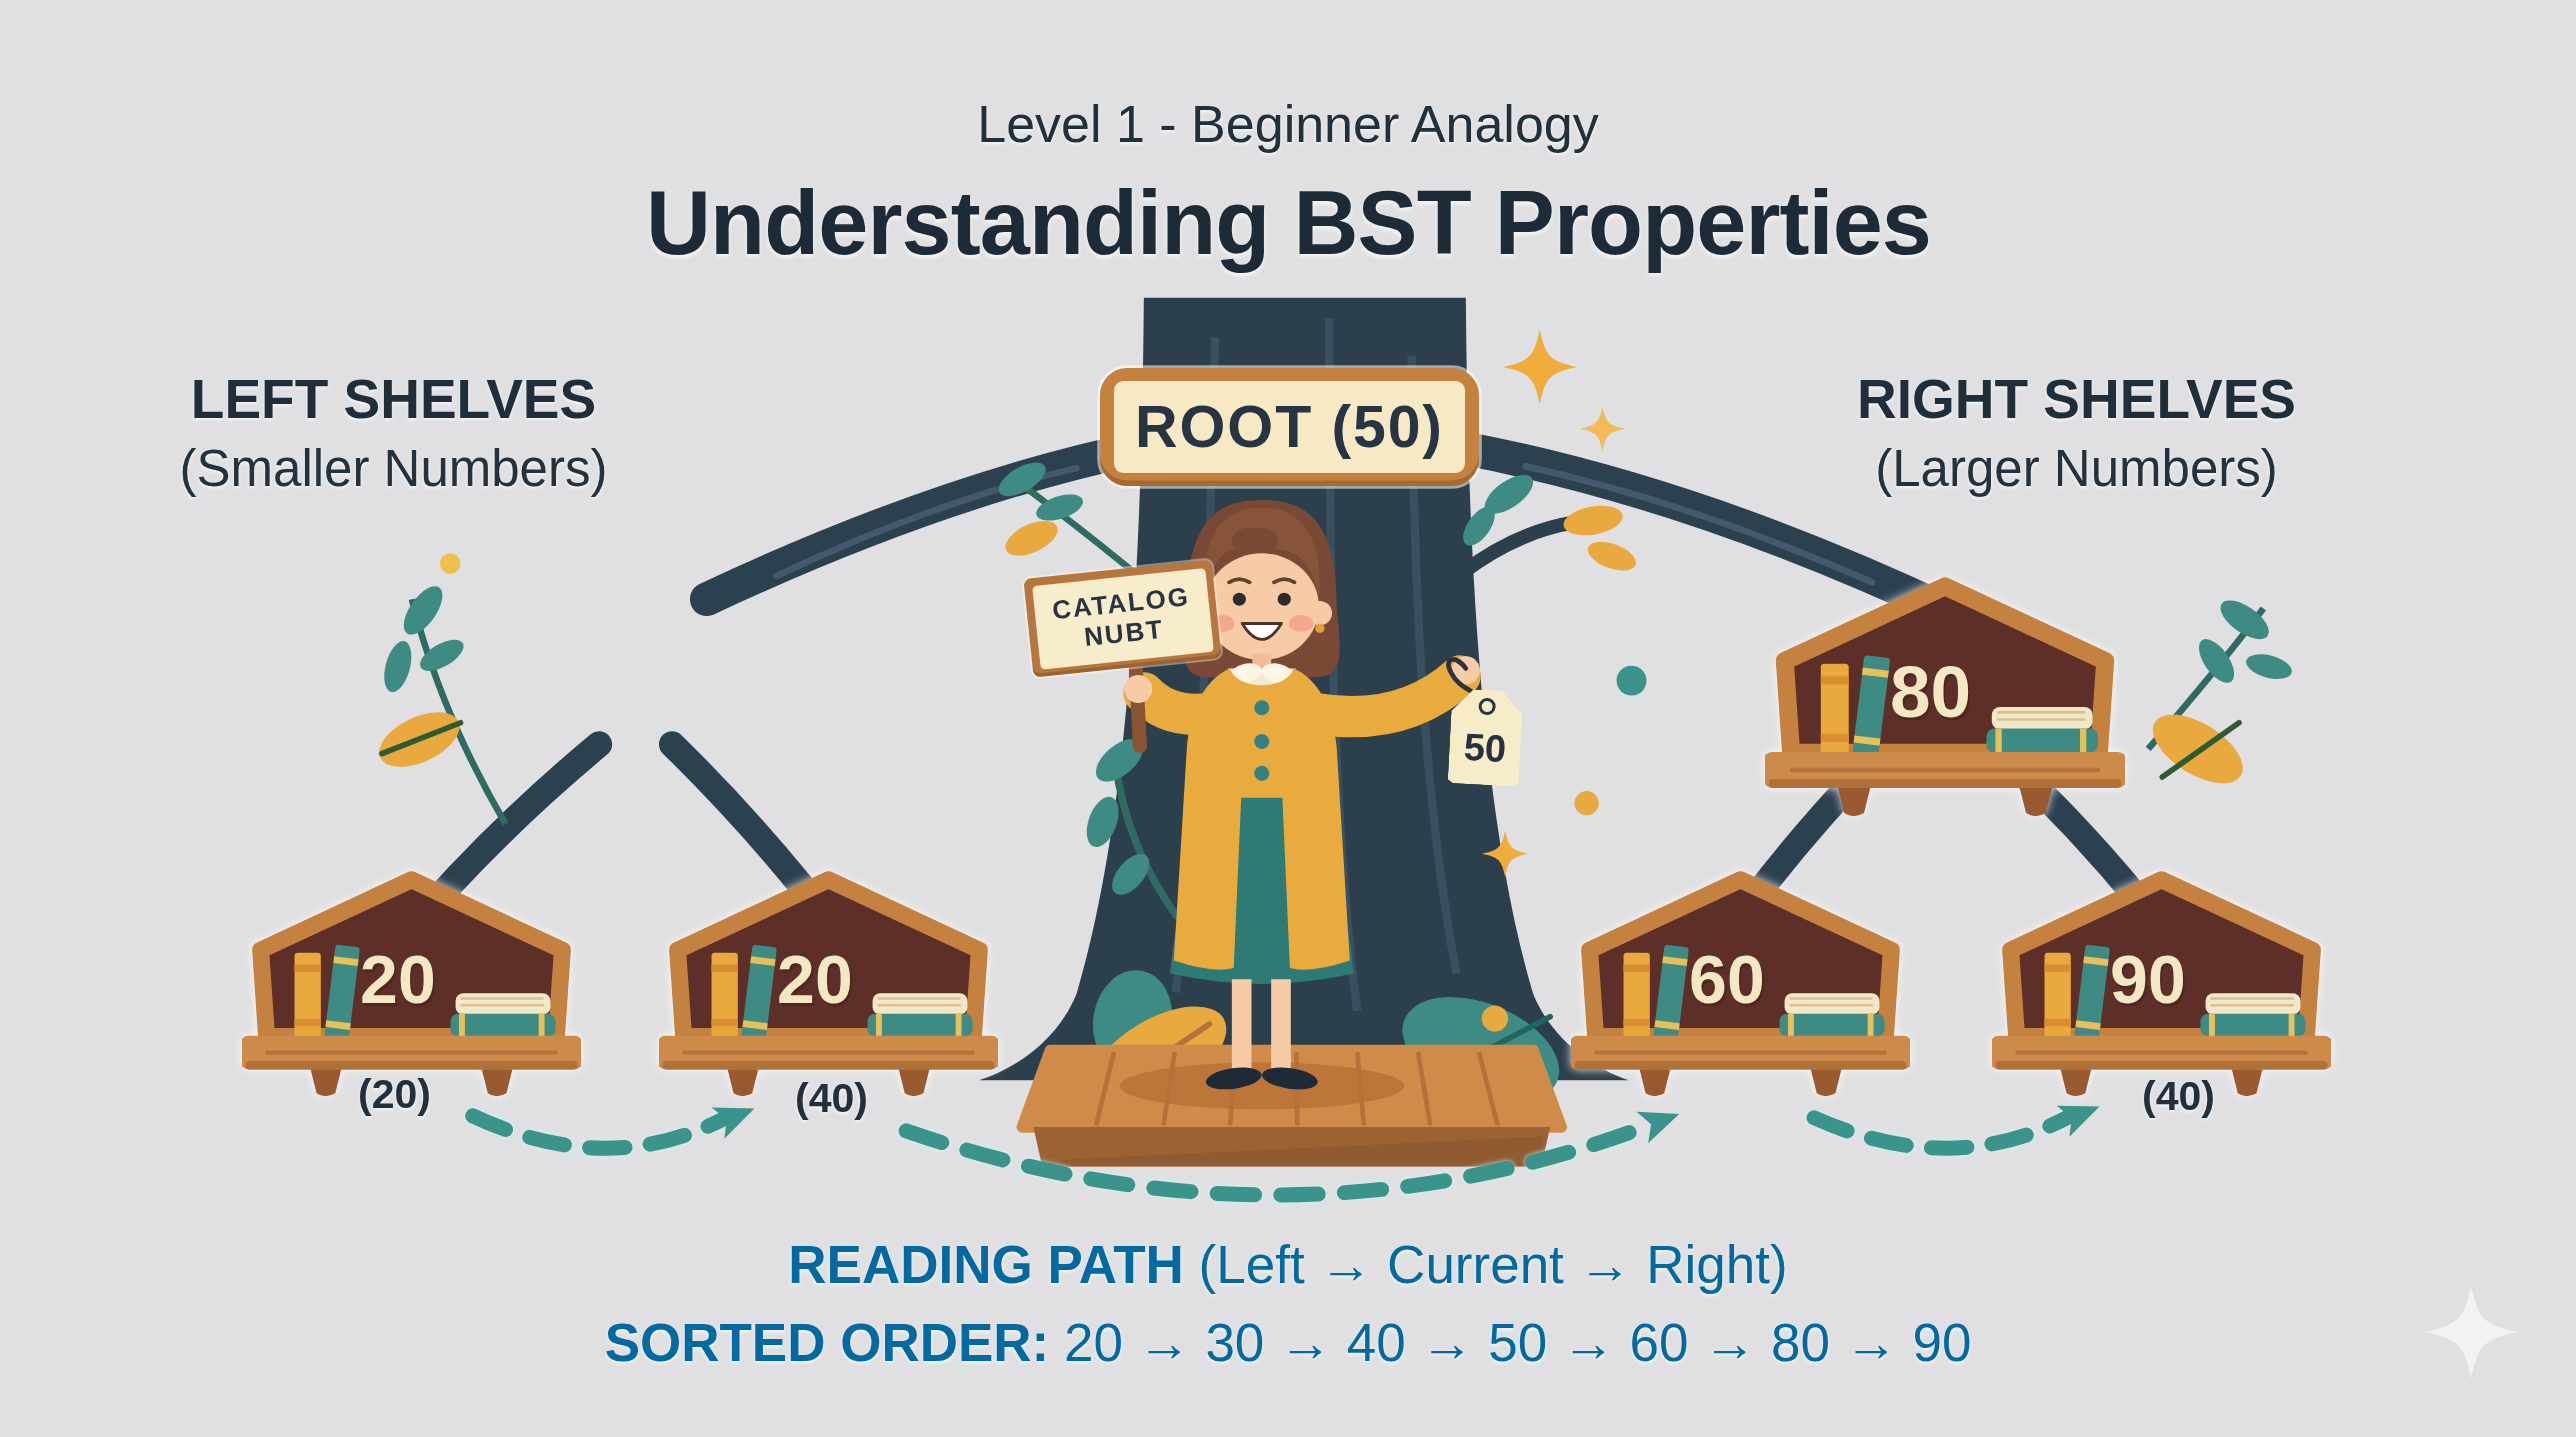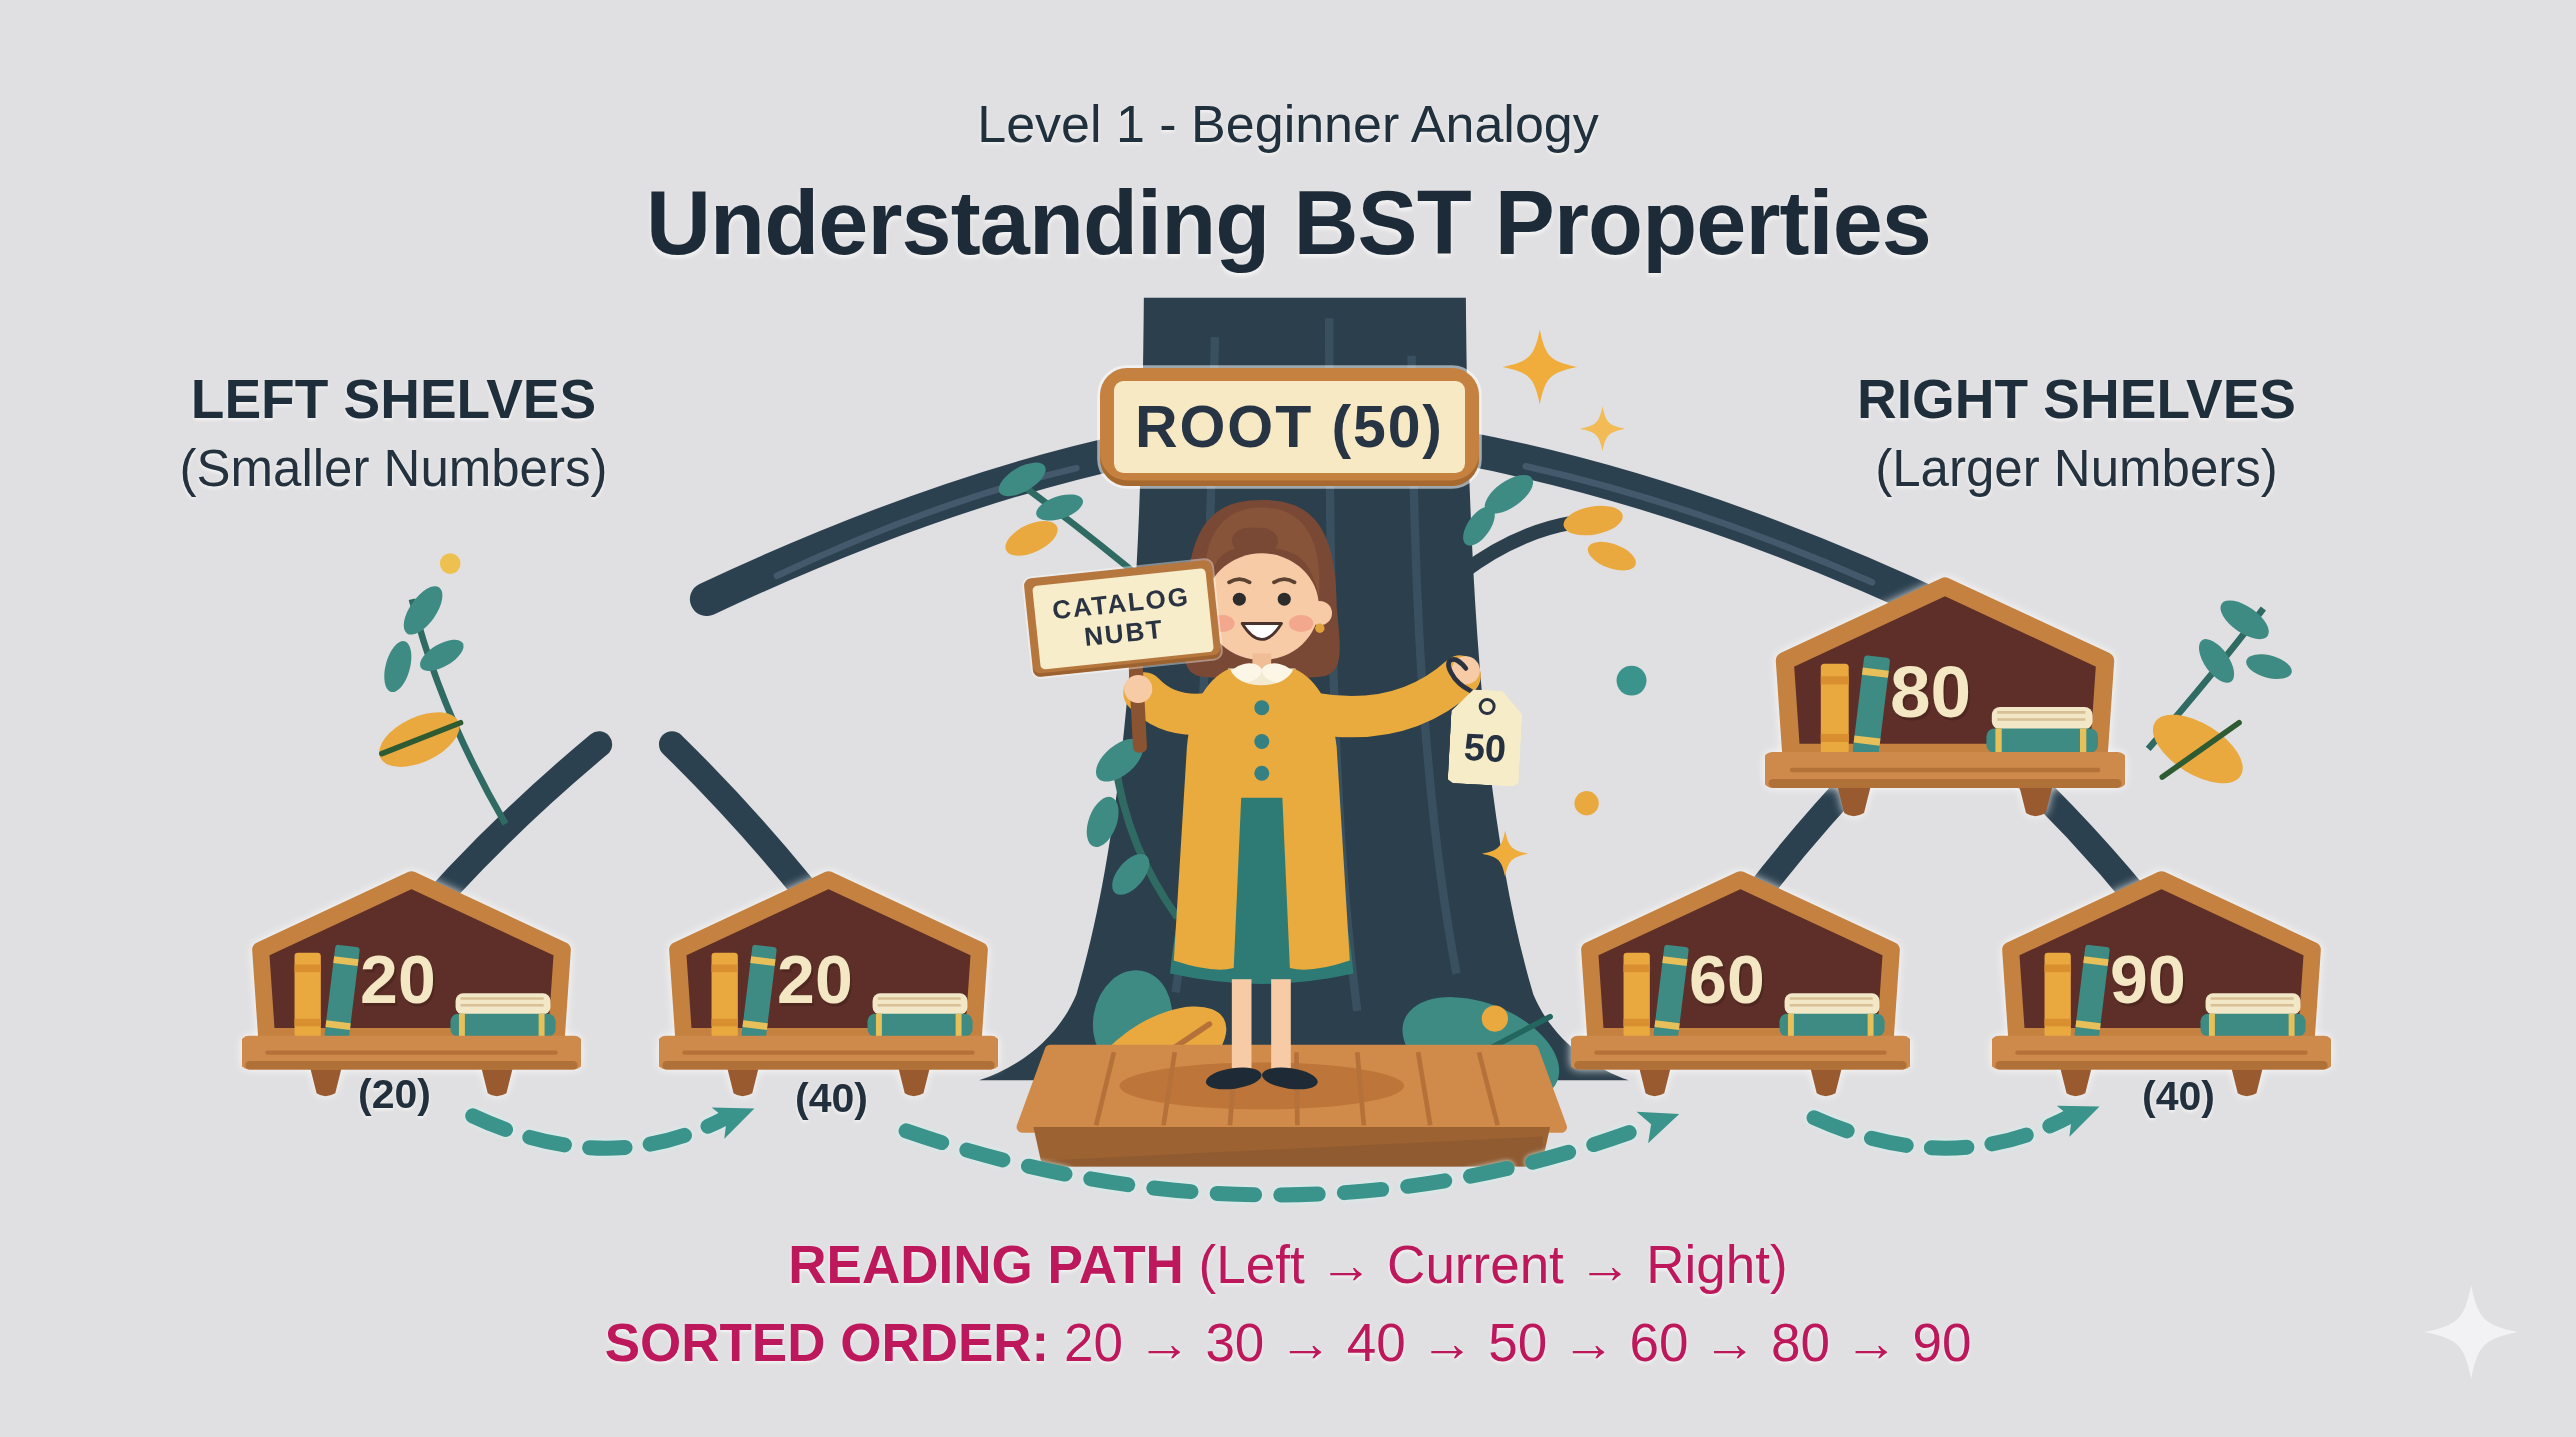--- a/index.html
+++ b/index.html
@@ -47,21 +47,21 @@
   .shelf .num{position:absolute;left:0;top:31%;width:92%;text-align:center;
     font-weight:800;color:#f3e8c3;text-shadow:1.9px 2.8px 0 rgba(55,22,18,.35);}
   .shelf-lg{width:360px;height:248px;}
   .shelf-lg .num{font-size:73px;}
   .shelf-sm{width:339px;height:234px;}
   .shelf-sm .num{font-size:68px;}
   
   .node-label{width:225px;font-size:41px;font-weight:600;color:#22303d;z-index:3;
     text-shadow:0 1.9px 3.7px rgba(255,255,255,.7);}
   
-  .footer-line{left:352px;width:1872px;font-size:53px;color:#be185d;z-index:3;
+  .footer-line{left:352px;width:1872px;font-size:53px;color:#0369a1;z-index:3;
     text-shadow:0 1.9px 3.7px rgba(255,255,255,.7);}
   .footer-line .b{font-weight:800;}
   .footer-line .r{font-weight:400;}
 </style>
 </head>
 <body>
 
 <div id="stage">
 
   <svg id="art" width="2576" height="1438" viewBox="0 0 2752 1536" aria-hidden="true">

